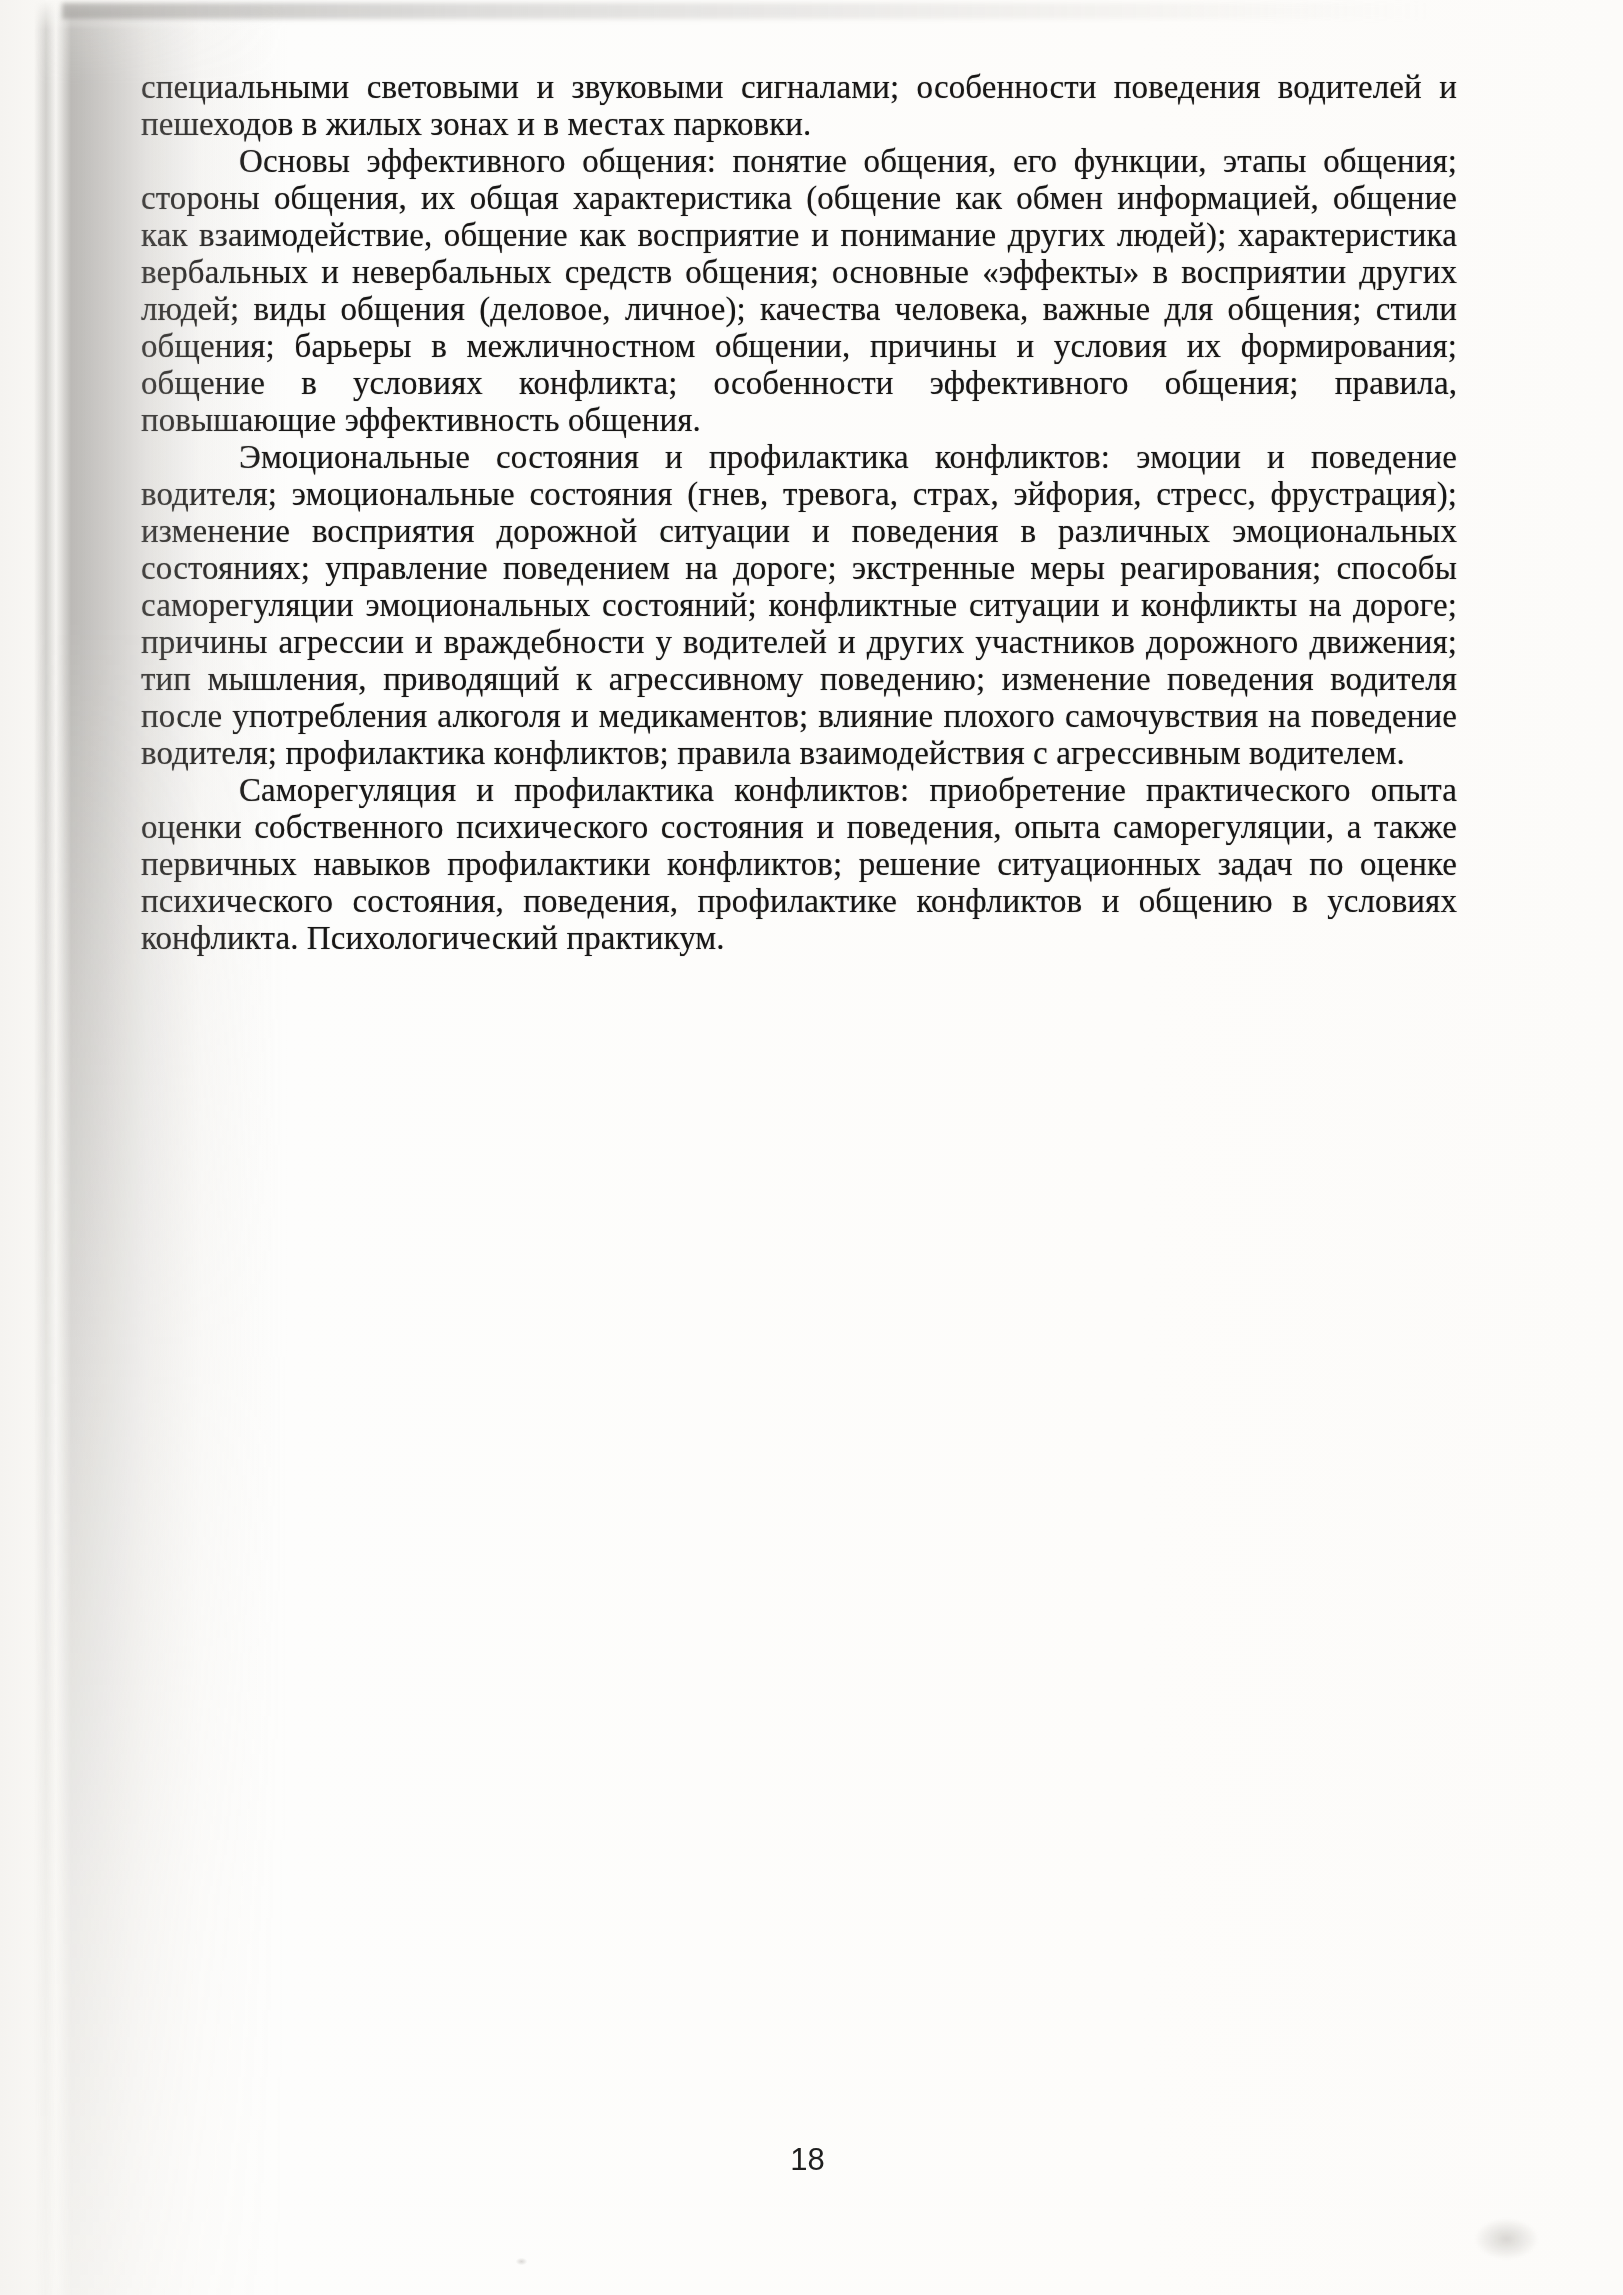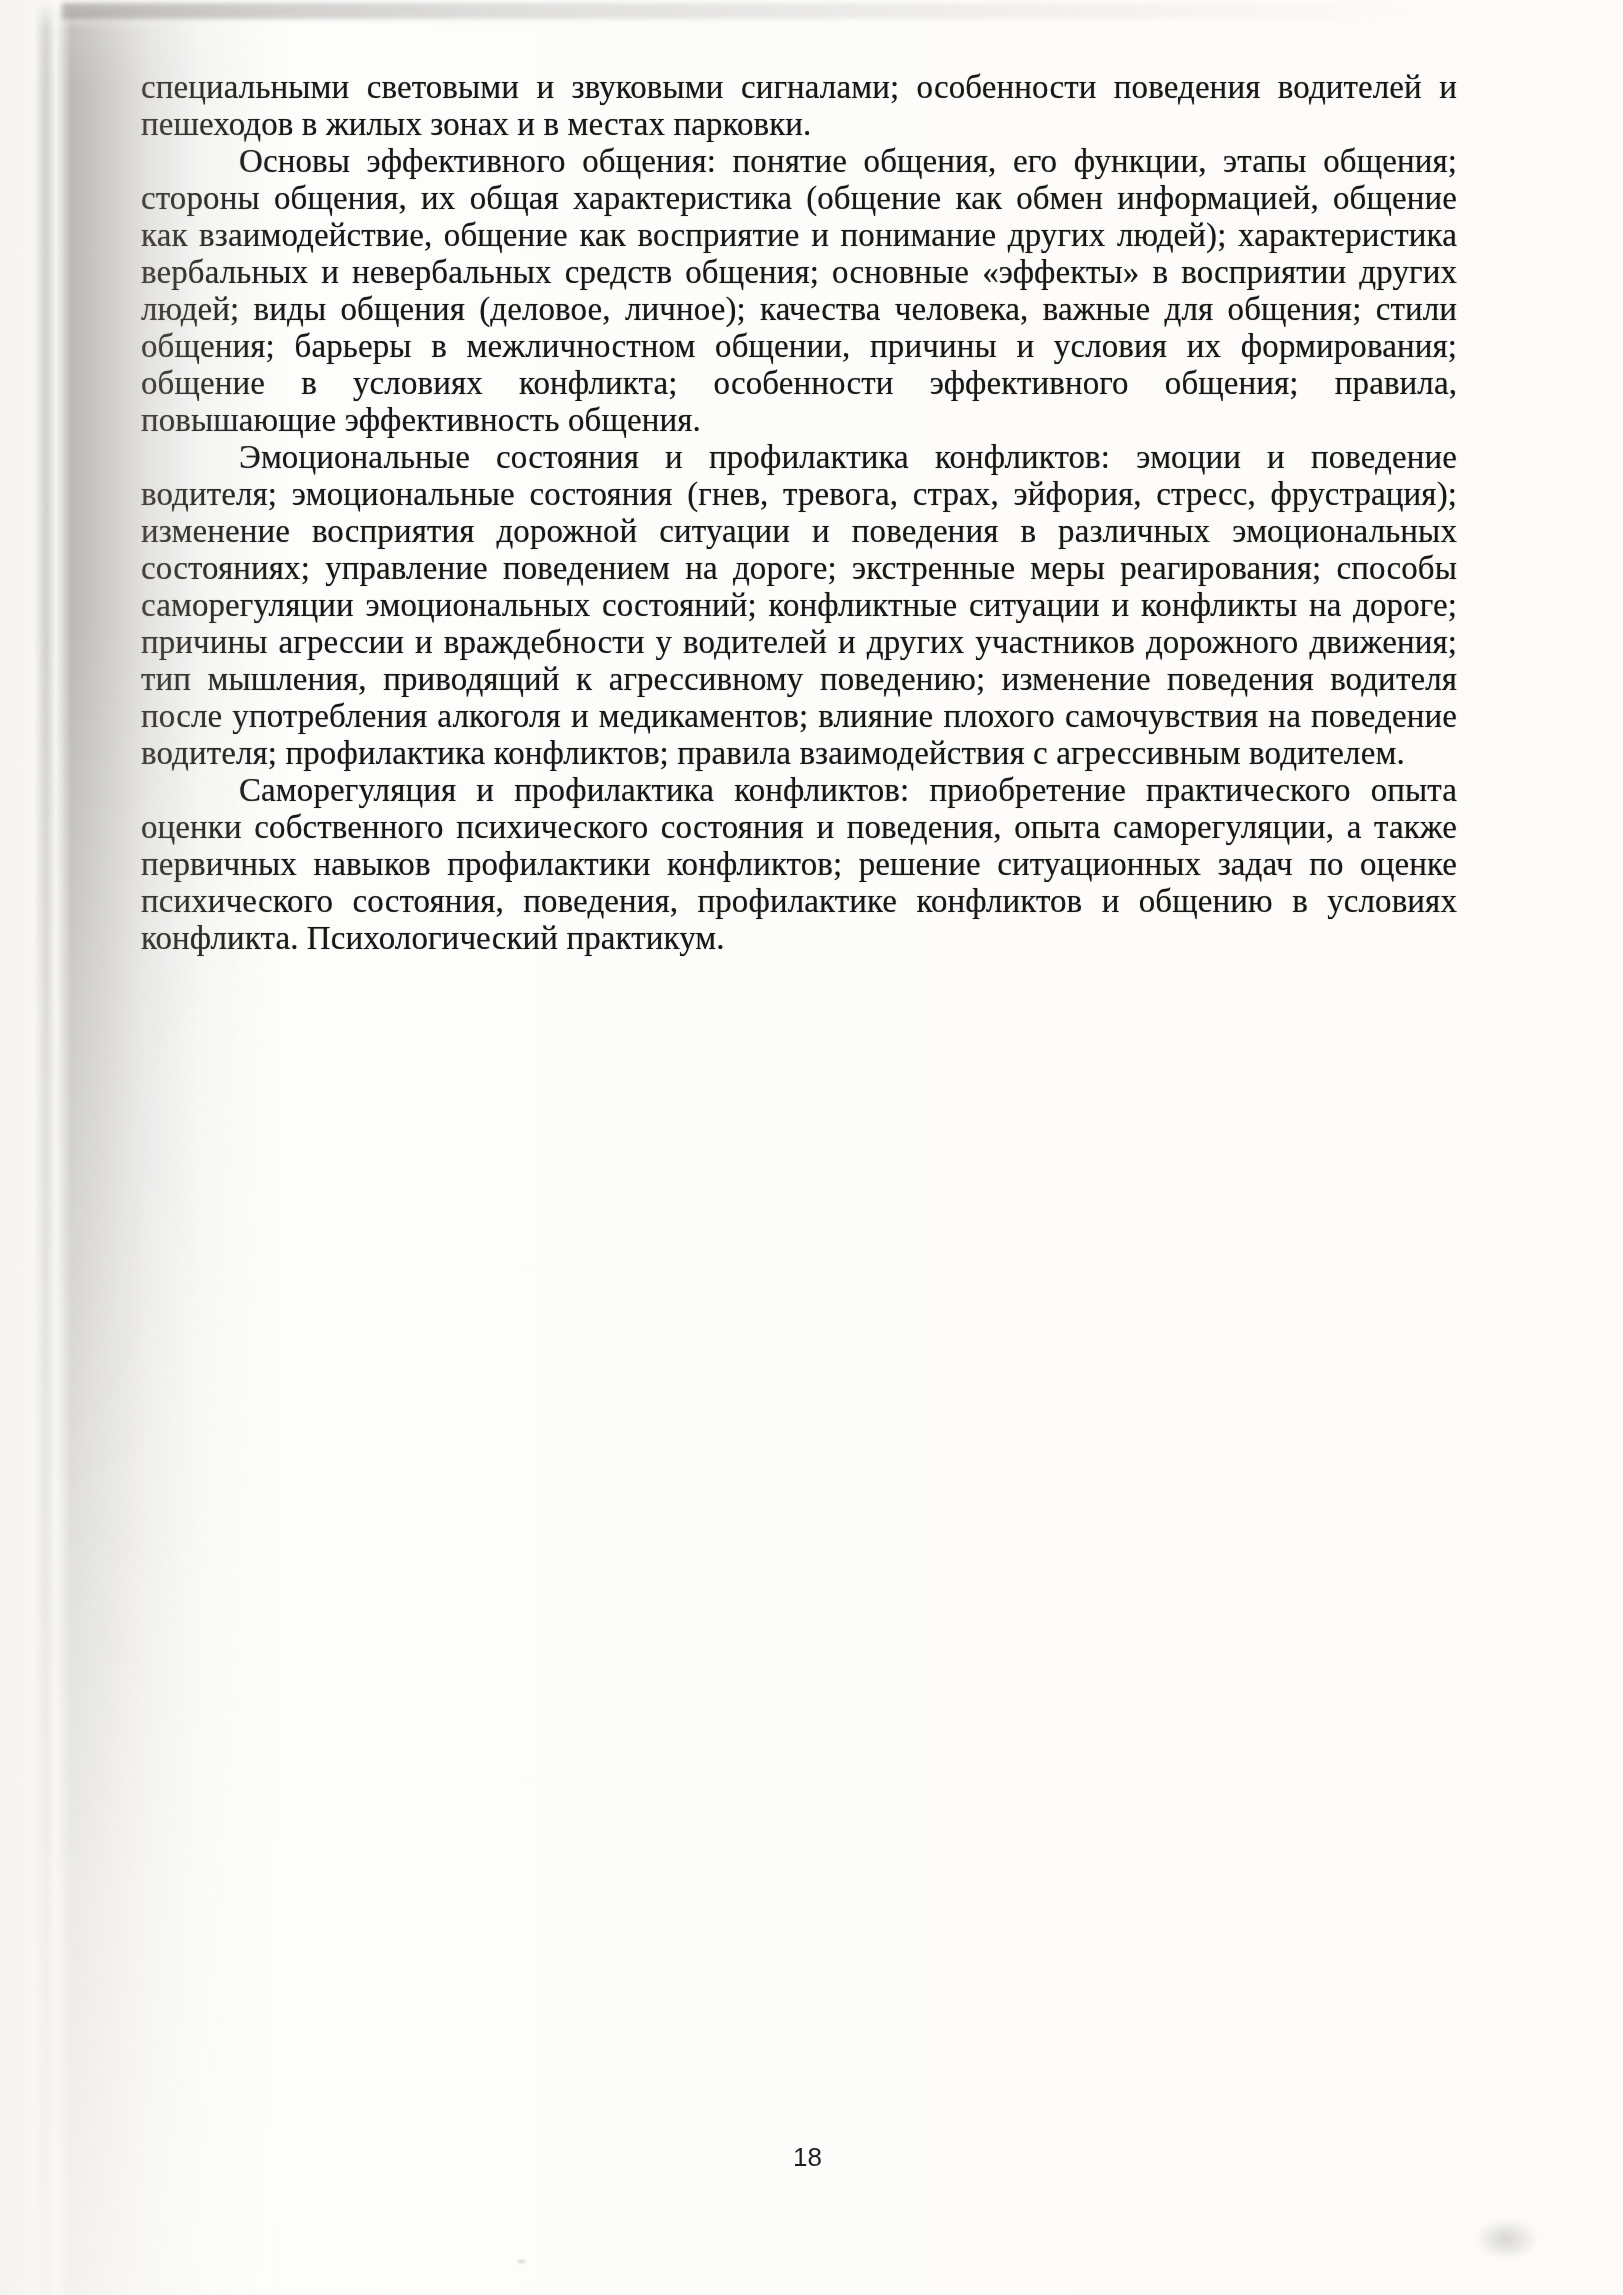--- a/index.html
+++ b/index.html
@@ -46,21 +46,21 @@
 
   
   .page-number {
     position: absolute;
     left: 0;
     top: 2142px;
     width: 1615px;
     z-index: 2;
     text-align: center;
     font-family: "Liberation Sans", sans-serif;
-    font-size: 26px;
+    font-size: 31px;
     color: #1e1e1e;
   }
 
   
   .shade-left {
     position: absolute;
     left: 0;
     top: 0;
     width: 288px;
     height: 2295px;

